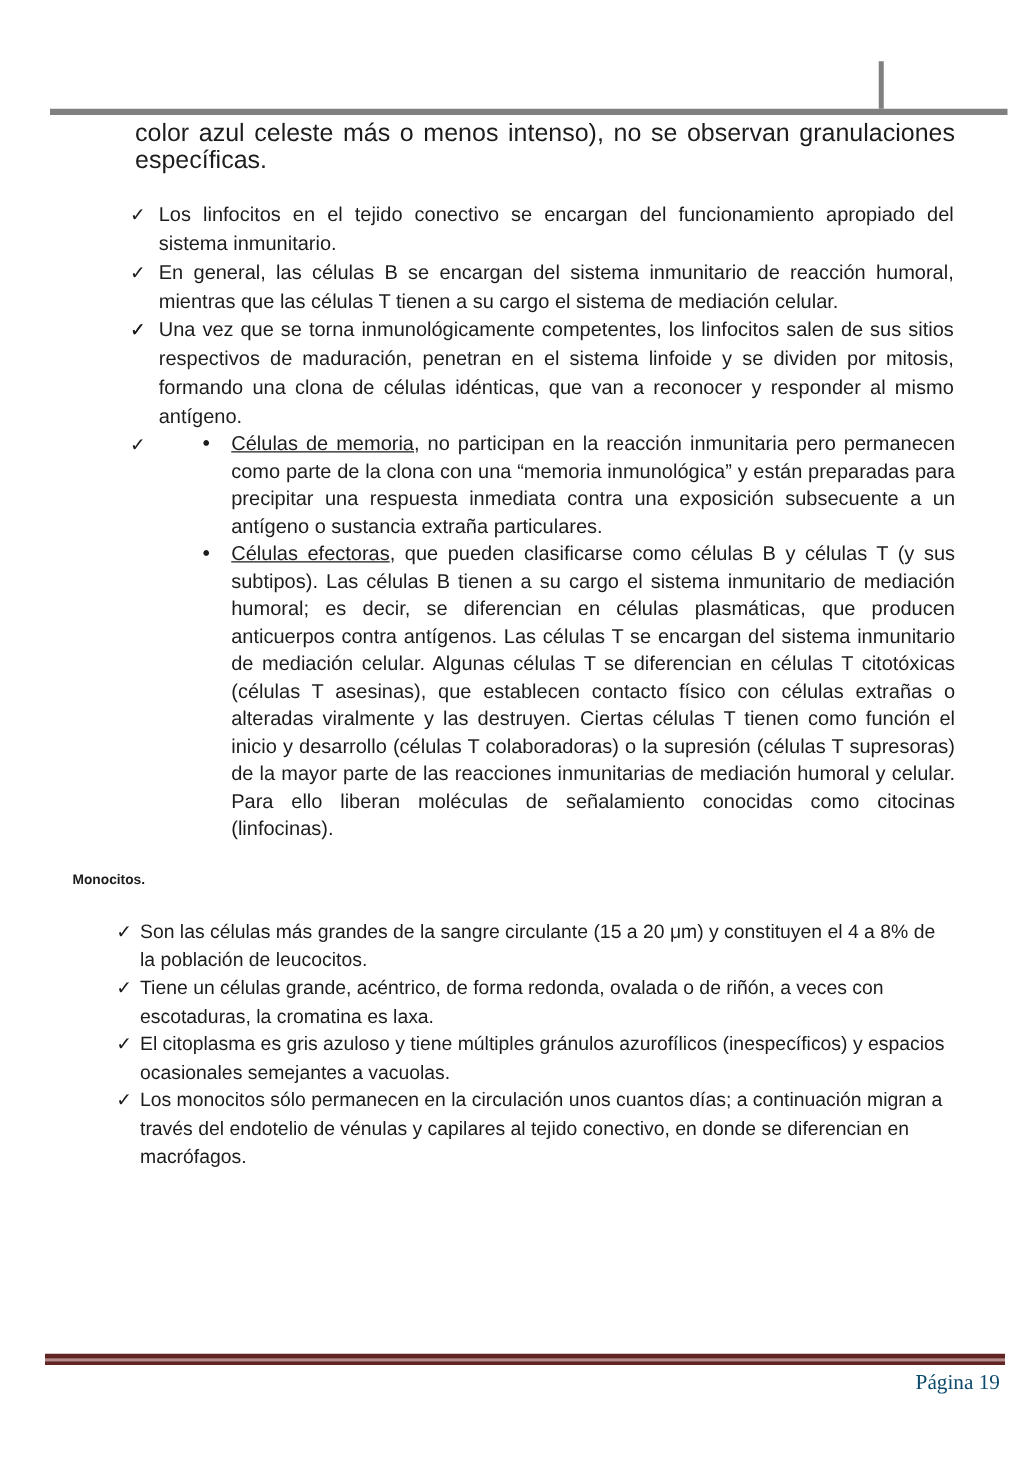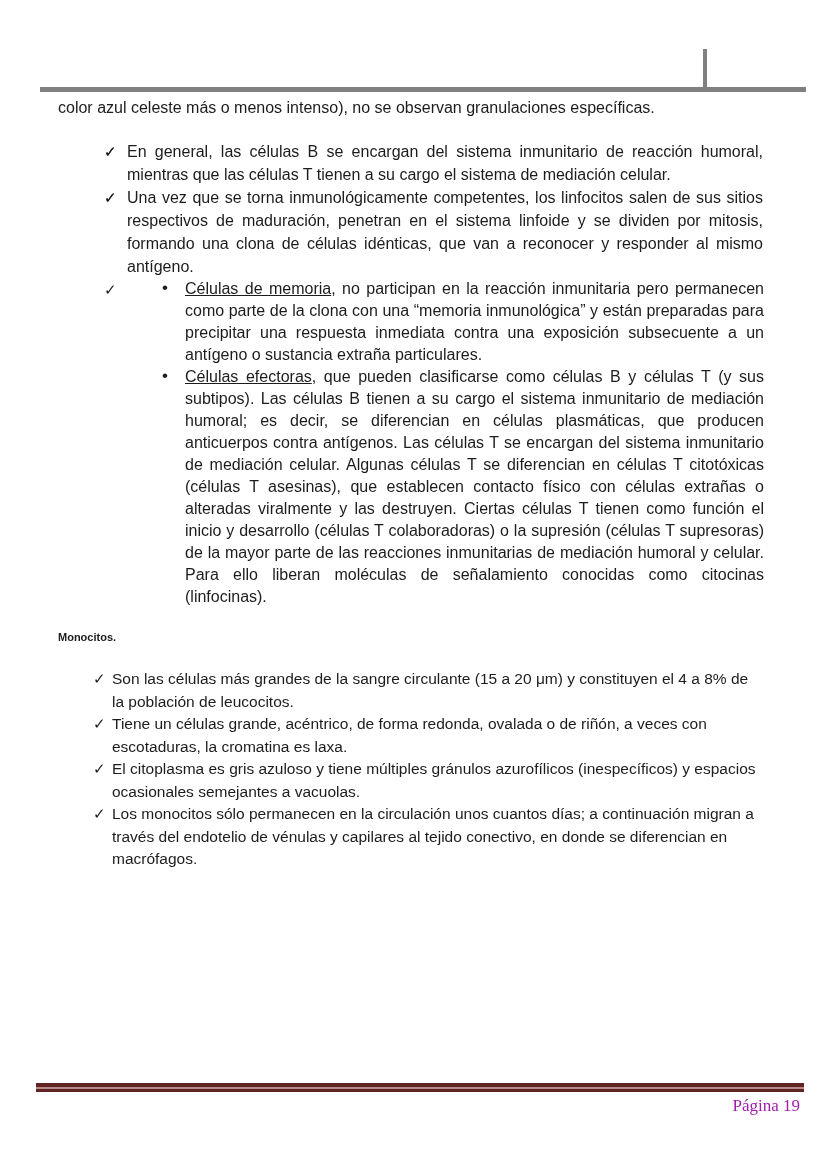--- a/index.html
+++ b/index.html
@@ -28,22 +28,23 @@
     height: 38px;
     background: #808080;
   }
   .content {
     position: absolute;
     left: 58px;
     top: 97px;
     width: 706px;
   }
   .intro-line {
+    margin-left: 50px;
     width: 656px;
-    font-size: 16px;
+    font-size: 20px;
     line-height: 21px;
     text-align: justify;
   }
   .subtitle {
     margin-left: 50px;
     width: 656px;
     font-size: 14px;
     line-height: 23px;
   }
   .check-list-top { margin-top: 22px; margin-left: 46px; width: 659px; }
@@ -91,38 +92,39 @@
   .footer-rule { position: absolute; left: 36px; width: 768px; }
   .footer-rule .bar-dark-top { height: 4px; background: #622423; }
   .footer-rule .bar-light   { height: 2px; background: #b48a8a; }
   .footer-rule .bar-dark-bottom { height: 3px; background: #622423; }
   .page-number {
     position: absolute;
     top: 1096px;
     right: 28px;
     font-family: "Liberation Serif", serif;
     font-size: 17px;
-    color: #a21caf;
+    color: #0c4a6e;
   }
 </style>
 </head>
 <body>
 
 <div class="page">
 
   <div class="header-tick"></div>
   <div class="header-rule"></div>
 
   <div class="content">
 
     <div class="intro-line">color azul celeste más o menos intenso), no se observan granulaciones específicas.</div>
 
     <div class="check-list-top">
       <div class="check-item">
         <span class="check">✓</span>
+        <span>Los linfocitos en el tejido conectivo se encargan del funcionamiento apropiado del sistema inmunitario.</span>
       </div>
       <div class="check-item">
         <span class="check">✓</span>
         <span>En general, las células B se encargan del sistema inmunitario de reacción humoral, mientras que las células T tienen a su cargo el sistema de mediación celular.</span>
       </div>
       <div class="check-item">
         <span class="check">✓</span>
       </div>
       <div class="check-item">
         <span class="check">✓</span>

